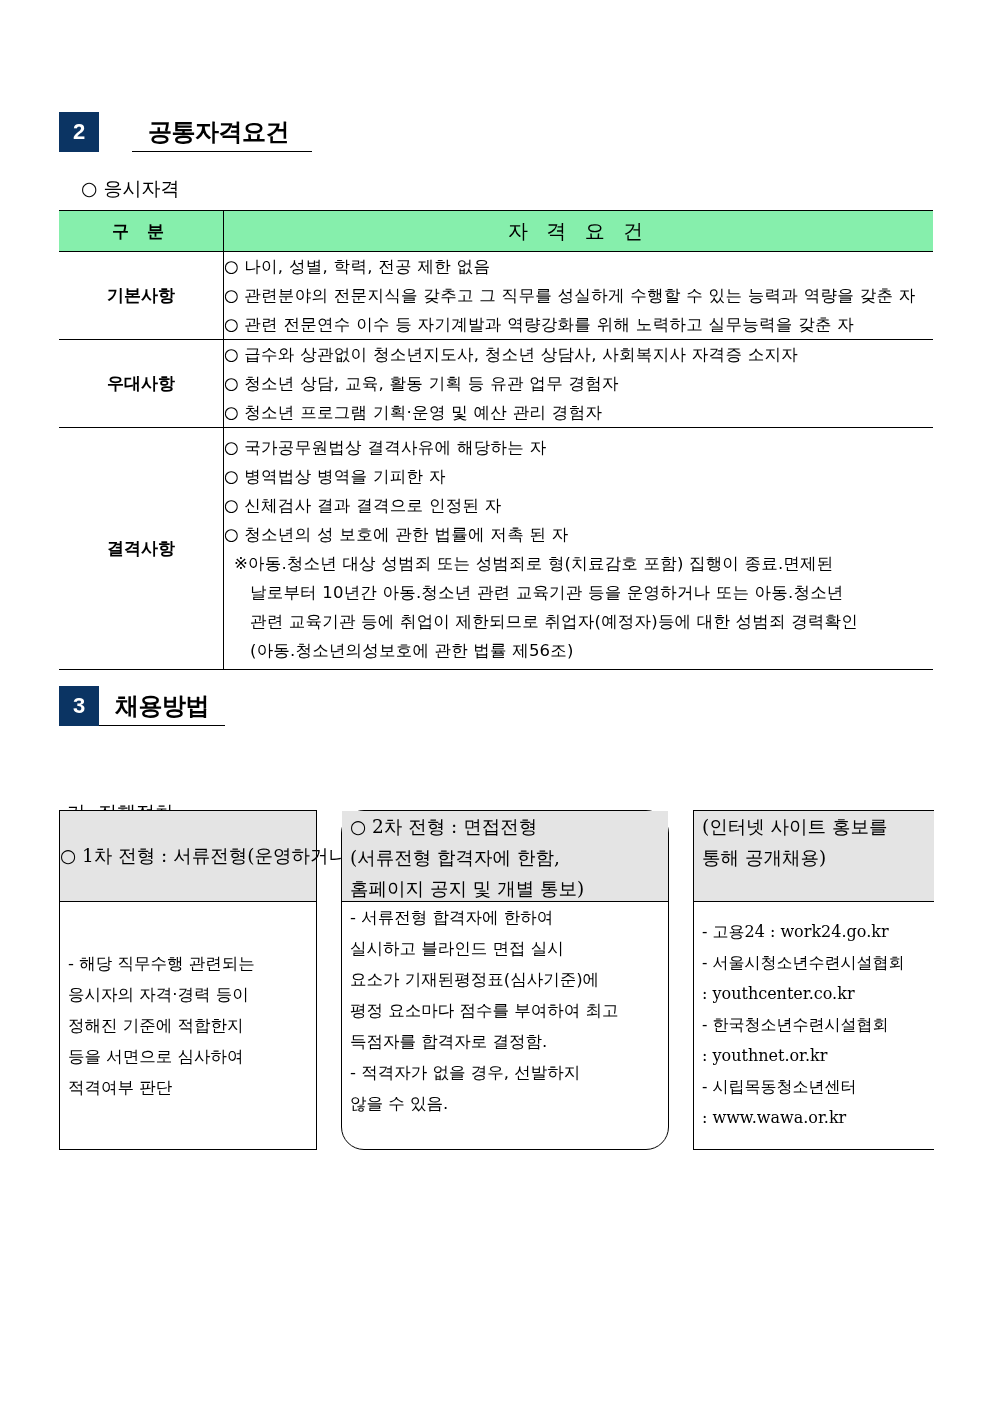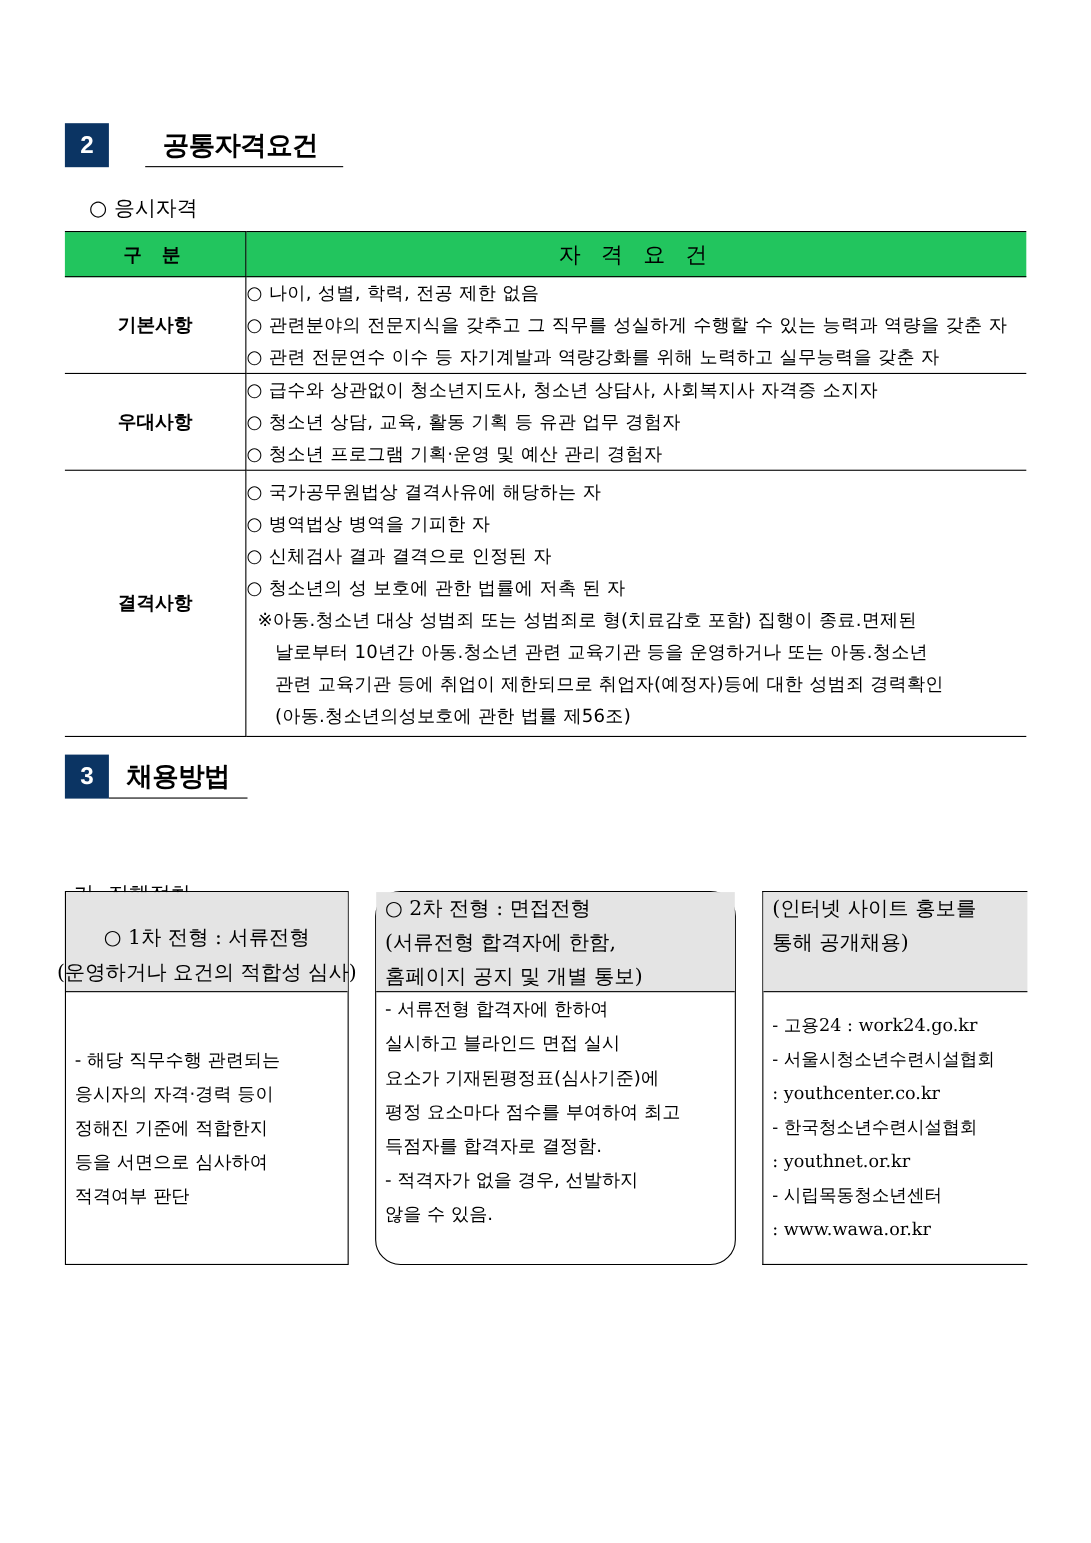--- a/index.html
+++ b/index.html
@@ -11,35 +11,35 @@
   #sec2 { top: 112px; }
   #sec2 .sec-title { width: 164px; margin-left: 33px; }
   #sec3 { top: 686px; }
   #sec3 .sec-title { width: 110px; }
 
   .sub-head { position: absolute; font-size: 19px; }
   #sub-eligibility { left: 81px; top: 176px; }
   #sub-process { left: 67px; top: 800px; }
 
   table.req { position: absolute; left: 59px; top: 210px; width: 874px; border-collapse: collapse; font-size: 16.5px; }
-  table.req th { background: #22c55e; font-weight: normal; font-size: 20px; height: 38px; border-top: 1.5px solid #000; border-bottom: 1.5px solid #000; letter-spacing: 6px; }
+  table.req th { background: #86efac; font-weight: normal; font-size: 20px; height: 38px; border-top: 1.5px solid #000; border-bottom: 1.5px solid #000; letter-spacing: 6px; }
   table.req td { border-bottom: 1px solid #000; vertical-align: middle; padding: 0; }
   table.req tr:last-child td { border-bottom: 1.5px solid #000; }
   table.req .c1 { width: 162px; border-right: 1px solid #000; text-align: center; font-weight: bold; font-size: 17px; }
   table.req th.c1 { border-right: 1px solid #000; }
   .items { padding: 0 0 0 8px; margin-top: 26px; }
   .item { line-height: 29px; white-space: nowrap; letter-spacing: 0.3px; }
   .note { padding-left: 10px; line-height: 29px; white-space: nowrap; letter-spacing: 0.2px; }
   .note .cont { padding-left: 16px; display: block; }
 
   .box { position: absolute; top: 810px; border: 1px solid #000; border-bottom: 1.5px solid #000; box-sizing: border-box; }
   .box .bh { background: #e4e4e4; border-bottom: 1px solid #000; font-family: "DejaVu Serif", "Liberation Serif", serif; font-size: 18.5px; box-sizing: border-box; }
   .box .bb { font-size: 16.5px; line-height: 31px; box-sizing: border-box; }
   #box1 { left: 59px; width: 258px; height: 340px; }
-  #box1 .bh { height: 91px; display: flex; flex-direction: column; justify-content: flex-end; align-items: center; line-height: 32px; }
+  #box1 .bh { height: 91px; display: flex; flex-direction: row; justify-content: space-between; align-items: center; line-height: 32px; }
   #box1 .bb { padding: 46px 0 0 8px; }
   #box2 { left: 341px; width: 328px; height: 340px; border-radius: 23px; }
   #box2 .bh { height: 91px; padding: 0 0 0 8px; line-height: 31px; }
   #box2 .bb { padding: 0 0 0 8px; }
   #box3 { left: 693px; width: 241px; height: 340px; border-right: none; }
   #box3 .bh { height: 91px; padding: 0 0 0 8px; line-height: 31px; }
   #box3 .bb { padding: 14px 0 0 8px; font-family: "DejaVu Serif", "Liberation Serif", serif; font-size: 16px; }
   .bline { white-space: nowrap; display: block; }
 </style>
 </head>

